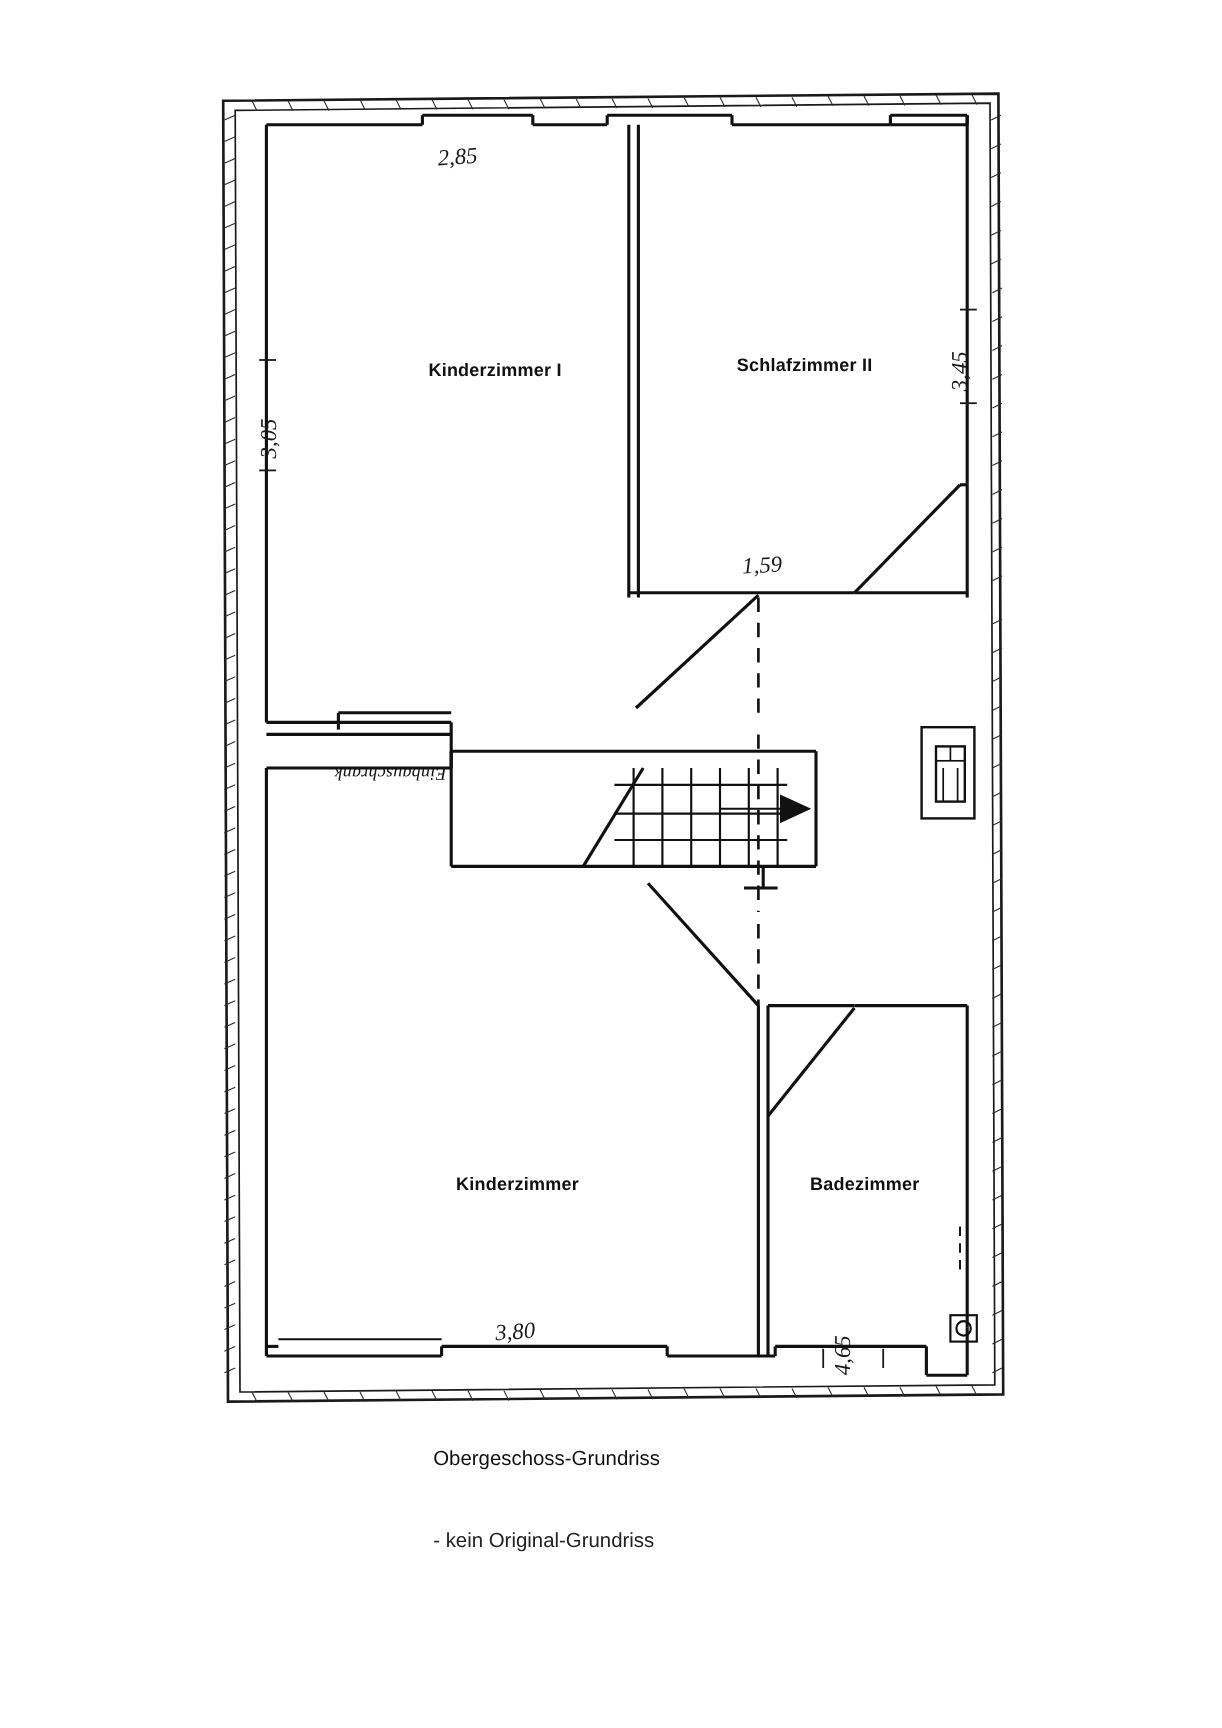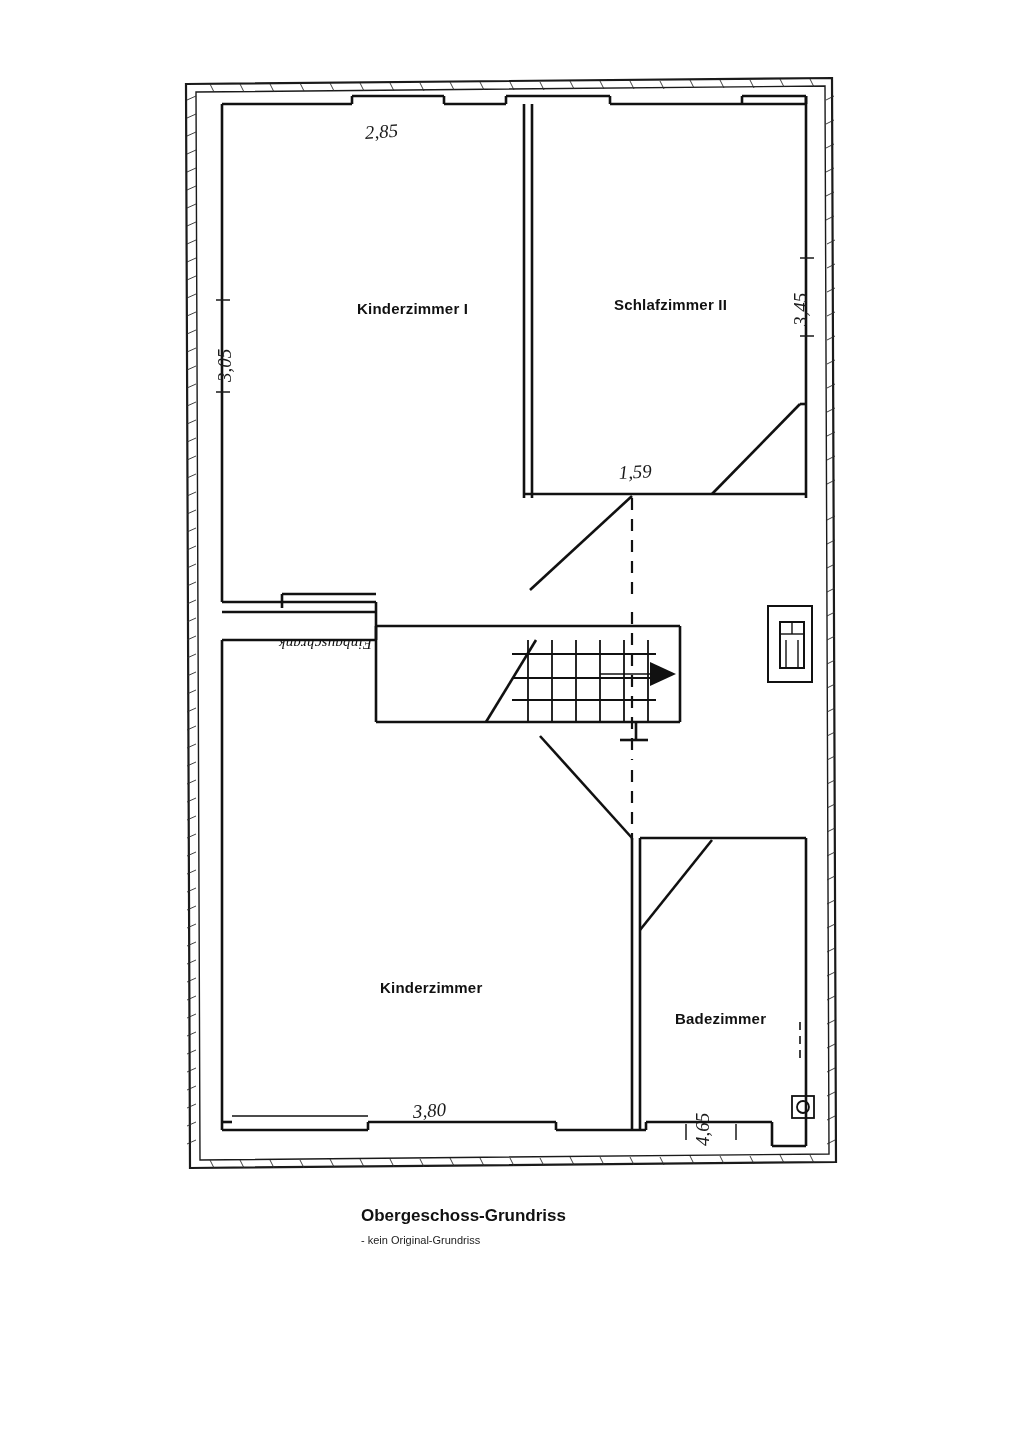--- a/index.html
+++ b/index.html
@@ -51,32 +51,33 @@
   }
 
   .hand {
     font-family: "Liberation Serif", serif;
     font-style: italic;
   }
 
   .caption-title {
     position: absolute;
     font-family: "Liberation Sans", sans-serif;
-    font-weight: bold;
+    font-weight: normal;
     font-size: 17px;
     color: #111111;
     white-space: nowrap;
   }
 
   .caption-sub {
     position: absolute;
     font-family: "Liberation Sans", sans-serif;
-    font-size: 11px;
+    font-size: 17px;
     color: #222222;
     white-space: nowrap;
+    margin-top: 40px;
   }
 
   .rot-90 { transform: rotate(-90deg); transform-origin: left top; }
   .rot-180 { transform: rotate(180deg); transform-origin: left top; }
   .rot-slight { transform: rotate(-4deg); transform-origin: left top; }
   .rot-slight2 { transform: rotate(-3deg); transform-origin: left top; }
 </style>
 </head>
 <body>
 
@@ -374,21 +375,21 @@
     </g>
 
   </svg>
 
   <div class="room-label" style="left:313px; top:300px;margin-left:44px;">Kinderzimmer I</div>
 
   <div class="room-label" style="left:614px; top:296px;">Schlafzimmer II</div>
 
   <div class="room-label" style="left:380px; top:979px;">Kinderzimmer</div>
 
-  <div class="room-label" style="left:675px; top:1010px;">Badezimmer</div>
+  <div class="room-label" style="left:675px; top:979px;">Badezimmer</div>
 
   <div class="room-label hand rot-180" style="left:372px; top:652px; font-size:15px; font-weight:normal;">Einbauschrank</div>
 
   <div class="dim-label hand rot-slight" style="left:364px; top:122px; font-size:19px;">2,85</div>
 
   <div class="dim-label hand rot-90" style="left:214px; top:382px; font-size:19px;">3,05</div>
 
   <div class="dim-label hand rot-90" style="left:790px; top:326px; font-size:19px;">3,45</div>
 
   <div class="dim-label hand rot-slight2" style="left:618px; top:462px; font-size:19px;">1,59</div>

